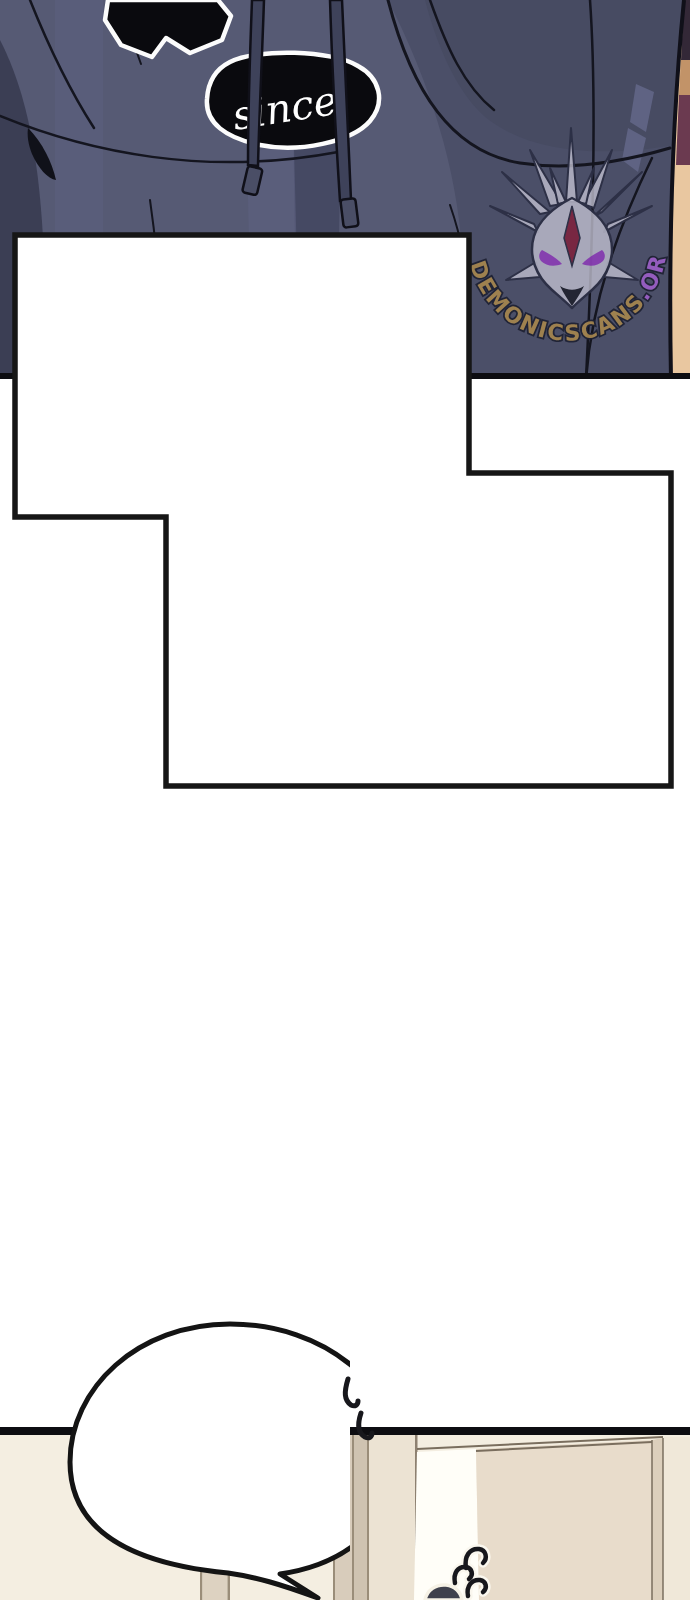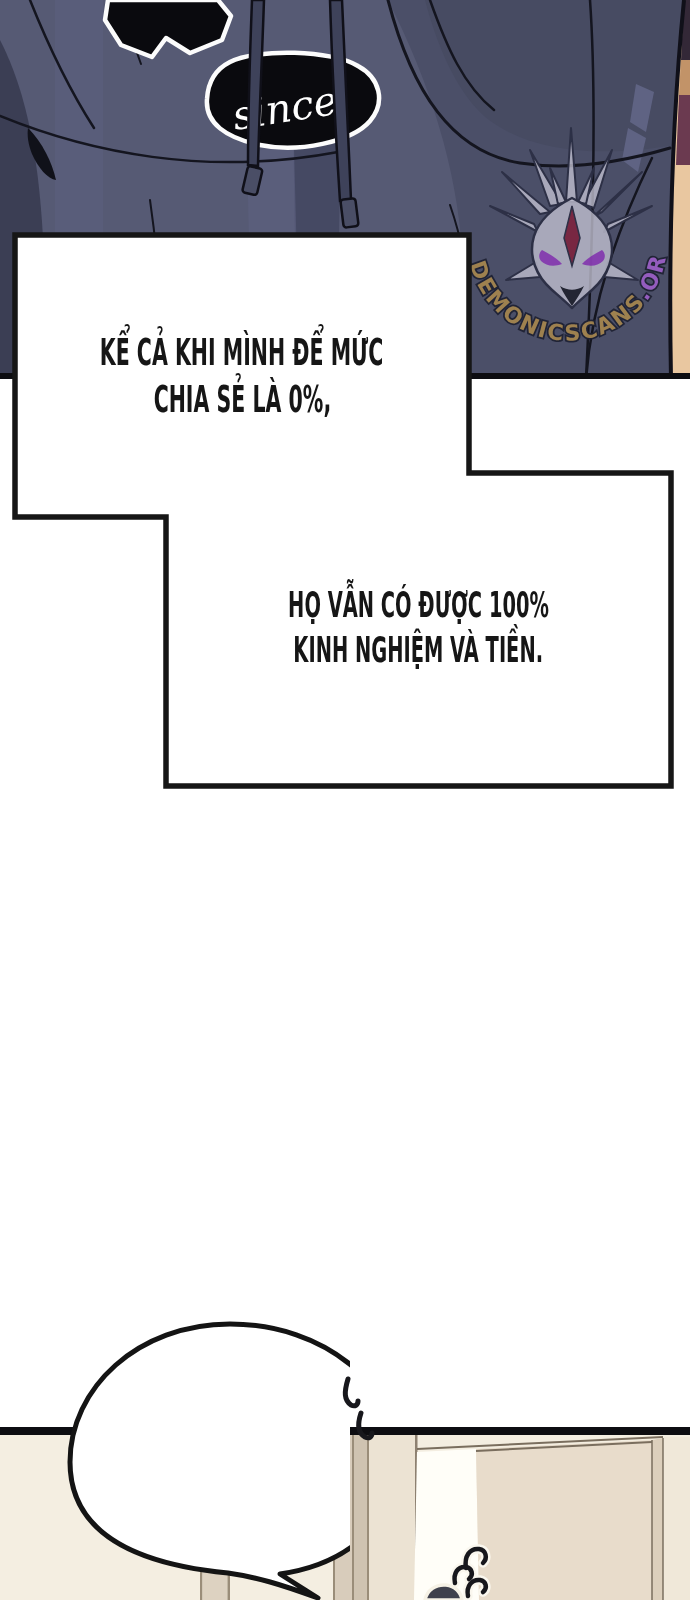--- a/index.html
+++ b/index.html
@@ -93,29 +93,21 @@
       </text>
     </g>
 
     <rect x="0" y="373" width="690" height="6" fill="#0d0d11"></rect>
   </svg>
 
   <svg class="abs" style="left:0;top:225px;" width="690" height="575" viewBox="0 0 690 575">
     <polygon points="15,10 469,10 469,248 671,248 671,561 166,561 166,292 15,292" fill="#ffffff" stroke="#161616" stroke-width="5.5" stroke-linejoin="miter"></polygon>
   </svg>
 
-  <div class="abs caption" style="left:15px;top:329px;width:454px;">
-    <span class="ln">KỂ CẢ KHI MÌNH ĐỂ MỨC</span>
-    <span class="ln">CHIA SẺ LÀ 0%,</span>
-  </div>
 
-  <div class="abs caption" style="left:166px;top:582px;width:505px;">
-    <span class="ln" style="font-size:36px;line-height:45px;">HỌ VẪN CÓ ĐƯỢC 100%</span>
-    <span class="ln" style="font-size:36px;line-height:45px;">KINH NGHIỆM VÀ TIỀN.</span>
-  </div>
 
   <svg class="abs" style="left:0;top:1420px;" width="690" height="180" viewBox="0 0 690 180">
     <rect x="0" y="8" width="690" height="172" fill="#f4eee1"></rect>
 
     <g>
       <rect x="200" y="15" width="2.5" height="165" fill="#9a8d79"></rect>
       <rect x="202.5" y="15" width="25" height="165" fill="#ddd2c1"></rect>
       <rect x="227.5" y="15" width="2.5" height="165" fill="#9a8d79"></rect>
     </g>
 

